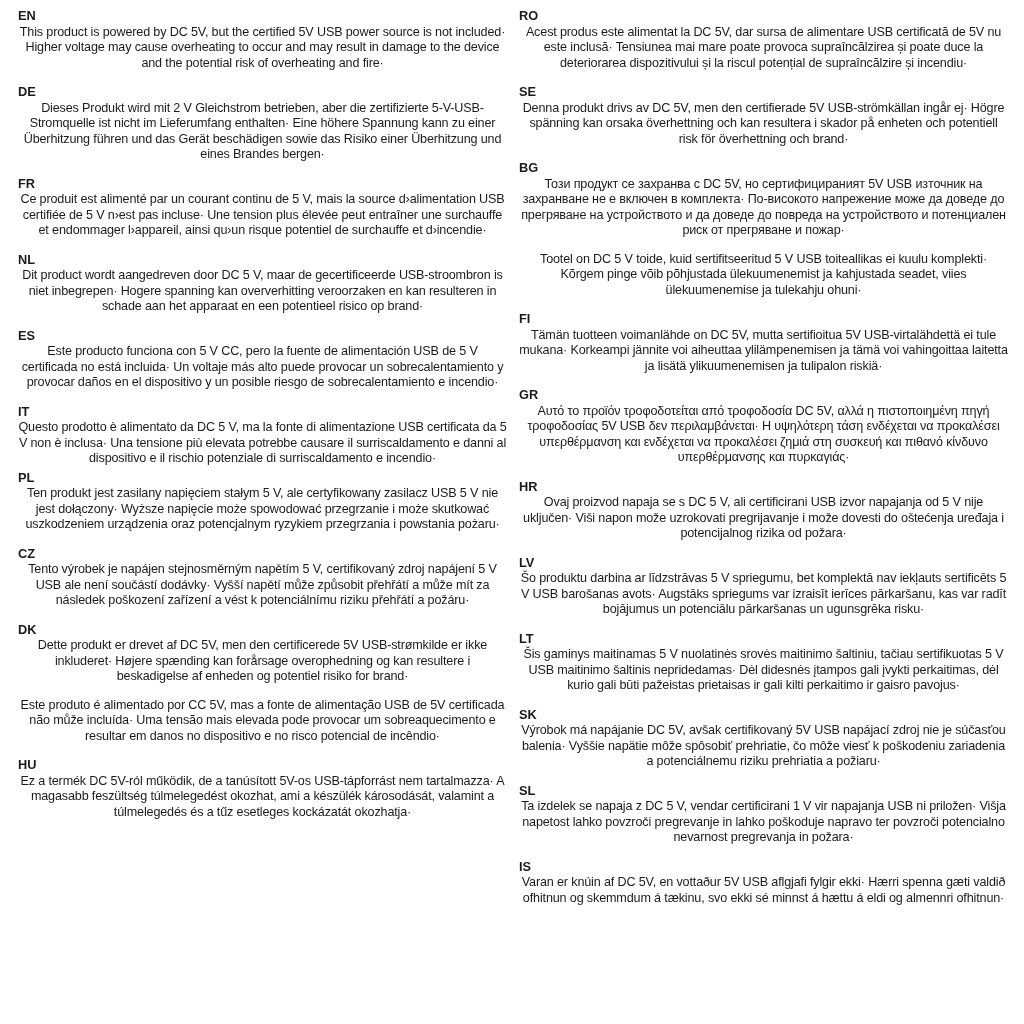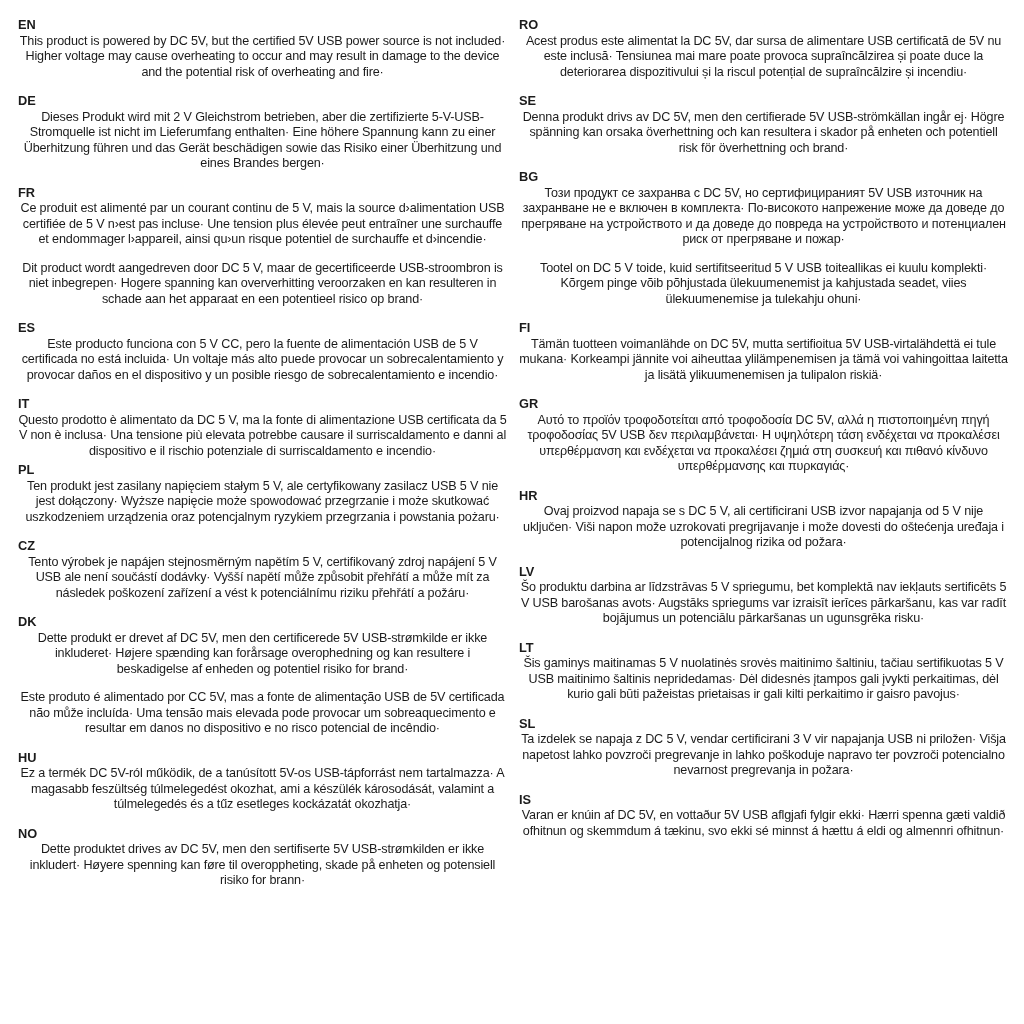--- a/index.html
+++ b/index.html
@@ -16,21 +16,20 @@
   }
   .page {
     display: flex;
     box-sizing: border-box;
     padding: 8px 17px 0 18px;
     gap: 12px;
   }
   .column {
     width: 489px;
     flex: none;
-    margin-top: 9px;
   }
   .lang-section {
     margin: 0 0 13px 0;
   }
   .lang-section.tight {
     margin-top: -10px;
   }
   .lang-code {
     font-size: 12.8px;
     font-weight: bold;
@@ -59,20 +58,21 @@
     <h2 class="lang-code">DE</h2>
     <p class="lang-text">Dieses Produkt wird mit 2 V Gleichstrom betrieben, aber die zertifizierte 5-V-USB-Stromquelle ist nicht im Lieferumfang enthalten· Eine höhere Spannung kann zu einer Überhitzung führen und das Gerät beschädigen sowie das Risiko einer Überhitzung und eines Brandes bergen·</p>
   </section>
 
   <section class="lang-section">
     <h2 class="lang-code">FR</h2>
     <p class="lang-text">Ce produit est alimenté par un courant continu de 5 V, mais la source d›alimentation USB certifiée de 5 V n›est pas incluse· Une tension plus élevée peut entraîner une surchauffe et endommager l›appareil, ainsi qu›un risque potentiel de surchauffe et d›incendie·</p>
   </section>
 
   <section class="lang-section">
+    <h2 class="lang-code">NL</h2>
     <p class="lang-text">Dit product wordt aangedreven door DC 5 V, maar de gecertificeerde USB-stroombron is niet inbegrepen· Hogere spanning kan oververhitting veroorzaken en kan resulteren in schade aan het apparaat en een potentieel risico op brand·</p>
   </section>
 
   <section class="lang-section">
     <h2 class="lang-code">ES</h2>
     <p class="lang-text">Este producto funciona con 5 V CC, pero la fuente de alimentación USB de 5 V certificada no está incluida· Un voltaje más alto puede provocar un sobrecalentamiento y provocar daños en el dispositivo y un posible riesgo de sobrecalentamiento e incendio·</p>
   </section>
 
   <section class="lang-section">
     <h2 class="lang-code">IT</h2>
@@ -96,24 +96,20 @@
 
   <section class="lang-section">
     <p class="lang-text">Este produto é alimentado por CC 5V, mas a fonte de alimentação USB de 5V certificada não může incluída· Uma tensão mais elevada pode provocar um sobreaquecimento e resultar em danos no dispositivo e no risco potencial de incêndio·</p>
   </section>
 
   <section class="lang-section">
     <h2 class="lang-code">HU</h2>
     <p class="lang-text">Ez a termék DC 5V-ról működik, de a tanúsított 5V-os USB-tápforrást nem tartalmazza· A magasabb feszültség túlmelegedést okozhat, ami a készülék károsodását, valamint a túlmelegedés és a tűz esetleges kockázatát okozhatja·</p>
   </section>
 
-  <section class="lang-section">
-    <h2 class="lang-code">NO</h2>
-    <p class="lang-text">Dette produktet drives av DC 5V, men den sertifiserte 5V USB-strømkilden er ikke inkludert· Høyere spenning kan føre til overoppheting, skade på enheten og potensiell risiko for brann·</p>
-  </section>
 </div>
   <div class="column">
   <section class="lang-section">
     <h2 class="lang-code">RO</h2>
     <p class="lang-text">Acest produs este alimentat la DC 5V, dar sursa de alimentare USB certificată de 5V nu este inclusă· Tensiunea mai mare poate provoca supraîncălzirea și poate duce la deteriorarea dispozitivului și la riscul potențial de supraîncălzire și incendiu·</p>
   </section>
 
   <section class="lang-section">
     <h2 class="lang-code">SE</h2>
     <p class="lang-text">Denna produkt drivs av DC 5V, men den certifierade 5V USB-strömkällan ingår ej· Högre spänning kan orsaka överhettning och kan resultera i skador på enheten och potentiell risk för överhettning och brand·</p>
@@ -146,24 +142,28 @@
   <section class="lang-section">
     <h2 class="lang-code">LV</h2>
     <p class="lang-text">Šo produktu darbina ar līdzstrāvas 5 V spriegumu, bet komplektā nav iekļauts sertificēts 5 V USB barošanas avots· Augstāks spriegums var izraisīt ierīces pārkaršanu, kas var radīt bojājumus un potenciālu pārkaršanas un ugunsgrēka risku·</p>
   </section>
 
   <section class="lang-section">
     <h2 class="lang-code">LT</h2>
     <p class="lang-text">Šis gaminys maitinamas 5 V nuolatinės srovės maitinimo šaltiniu, tačiau sertifikuotas 5 V USB maitinimo šaltinis nepridedamas· Dėl didesnės įtampos gali įvykti perkaitimas, dėl kurio gali būti pažeistas prietaisas ir gali kilti perkaitimo ir gaisro pavojus·</p>
   </section>
 
+  <section class="lang-section">
+    <h2 class="lang-code">SK</h2>
+    <p class="lang-text">Výrobok má napájanie DC 5V, avšak certifikovaný 5V USB napájací zdroj nie je súčasťou balenia· Vyššie napätie môže spôsobiť prehriatie, čo môže viesť k poškodeniu zariadenia a potenciálnemu riziku prehriatia a požiaru·</p>
+  </section>
 
   <section class="lang-section">
     <h2 class="lang-code">SL</h2>
-    <p class="lang-text">Ta izdelek se napaja z DC 5 V, vendar certificirani 3 V vir napajanja USB ni priložen· Višja napetost lahko povzroči pregrevanje in lahko poškoduje napravo ter povzroči potencialno nevarnost pregrevanja in požara·</p>
+    <p class="lang-text">Ta izdelek se napaja z DC 5 V, vendar certificirani 1 V vir napajanja USB ni priložen· Višja napetost lahko povzroči pregrevanje in lahko poškoduje napravo ter povzroči potencialno nevarnost pregrevanja in požara·</p>
   </section>
 
   <section class="lang-section">
     <h2 class="lang-code">IS</h2>
     <p class="lang-text">Varan er knúin af DC 5V, en vottaður 5V USB aflgjafi fylgir ekki· Hærri spenna gæti valdið ofhitnun og skemmdum á tækinu, svo ekki sé minnst á hættu á eldi og almennri ofhitnun·</p>
   </section>
 </div>
 </div>
 
 </body></html>

